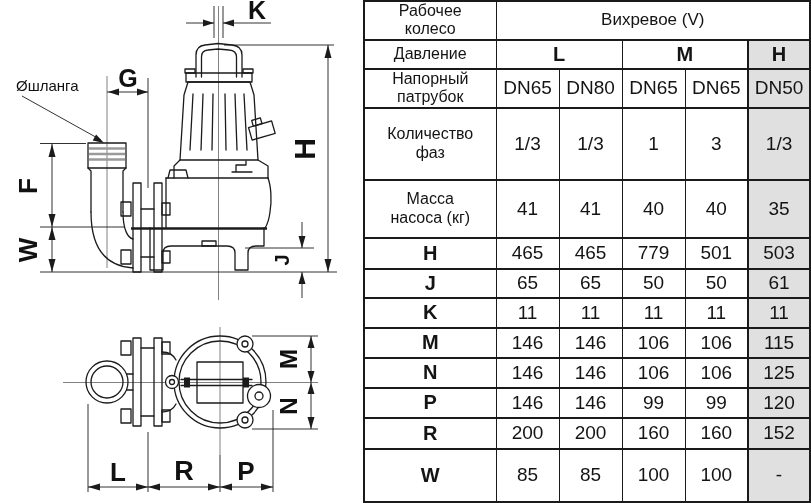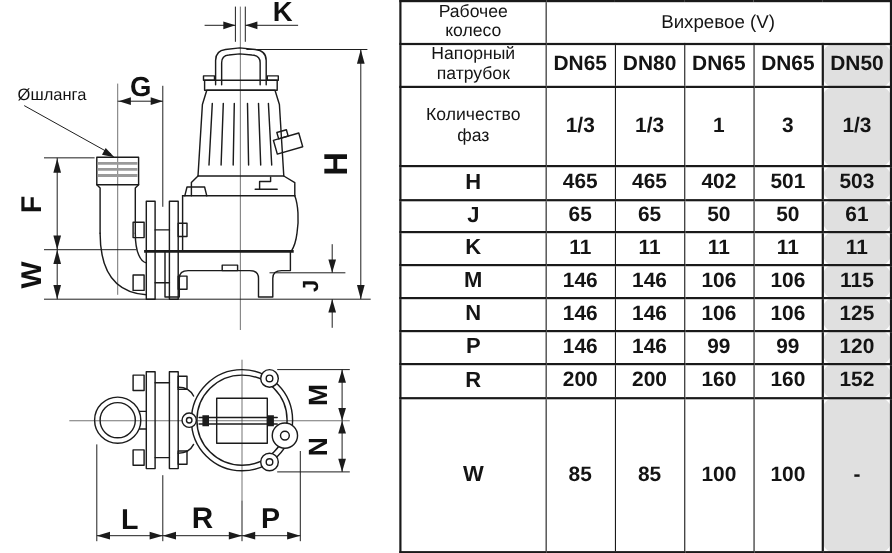--- a/index.html
+++ b/index.html
@@ -15,24 +15,24 @@
   .band{stroke:#9a9a9a;stroke-width:2.6;fill:none;}
   .ar{fill:#1b1b1b;stroke:none;}
   .dimlab{font-family:"Liberation Sans",sans-serif;font-weight:bold;fill:#111;}
   .hoselab{font-family:"Liberation Sans",sans-serif;font-size:15px;fill:#111;}
   
   table.spec{position:absolute;left:363px;top:0;width:446px;height:503px;
              border-collapse:collapse;table-layout:fixed;}
   .spec td{border:1px solid #1a1a1a;border-top-width:2px;border-bottom-width:2px;
            text-align:center;vertical-align:middle;padding:0;color:#141414;background:#fff;}
   .spec td:first-child{border-left-width:2px;margin-top:22px;}
-  .spec td.last{border-right-width:2px;border-radius:10px;}
+  .spec td.last{border-right-width:2px;}
   .spec td.lbl{font-size:16px;line-height:1.15;white-space:pre-line;}
   .spec td.biglbl{font-weight:bold;font-size:20px;}
-  .spec td.val{font-weight:bold;font-size:19px;}
+  .spec td.val{font-weight:normal;font-size:19px;}
   .spec td.grp{font-weight:bold;font-size:20px;}
   .spec td.vx{font-size:17px;}
   .spec td.sh{background:#e0e0e0;border-left-width:2px;}
 </style>
 </head>
 <body>
 
 <div class="canvas">
 
   <svg class="drawing" viewBox="0 0 363 503">
@@ -242,42 +242,57 @@
         <col style="width:63px">
         <col style="width:62px">
     </colgroup>
     <tbody>
       <tr style="height:33px">
         <td class="lbl">Рабочее
 колесо</td>
         <td class="vx last" colspan="5">Вихревое (V)</td>
       </tr>
       <tr style="height:29px">
+        <td class="lbl">Давление</td>
+        <td class="grp" colspan="2">L</td>
+        <td class="grp" colspan="2">M</td>
+        <td class="grp sh last">H</td>
+      </tr>
+      <tr style="height:29px">
         <td class="lbl">Напорный
 патрубок</td>
         <td class="val">DN65</td>
         <td class="val">DN80</td>
         <td class="val">DN65</td>
         <td class="val">DN65</td>
         <td class="val sh last">DN50</td>
       </tr>
       <tr style="height:72px">
         <td class="lbl">Количество
 фаз</td>
         <td class="val">1/3</td>
         <td class="val">1/3</td>
         <td class="val">1</td>
         <td class="val">3</td>
         <td class="val sh last">1/3</td>
       </tr>
+      <tr style="height:58px">
+        <td class="lbl">Масса
+насоса (кг)</td>
+        <td class="val">41</td>
+        <td class="val">41</td>
+        <td class="val">40</td>
+        <td class="val">40</td>
+        <td class="val sh last">35</td>
+      </tr>
       <tr style="height:31px">
         <td class="biglbl">H</td>
         <td class="val">465</td>
         <td class="val">465</td>
-        <td class="val">402</td>
+        <td class="val">779</td>
         <td class="val">501</td>
         <td class="val sh last">503</td>
       </tr>
       <tr style="height:29px">
         <td class="biglbl">J</td>
         <td class="val">65</td>
         <td class="val">65</td>
         <td class="val">50</td>
         <td class="val">50</td>
         <td class="val sh last">61</td>

